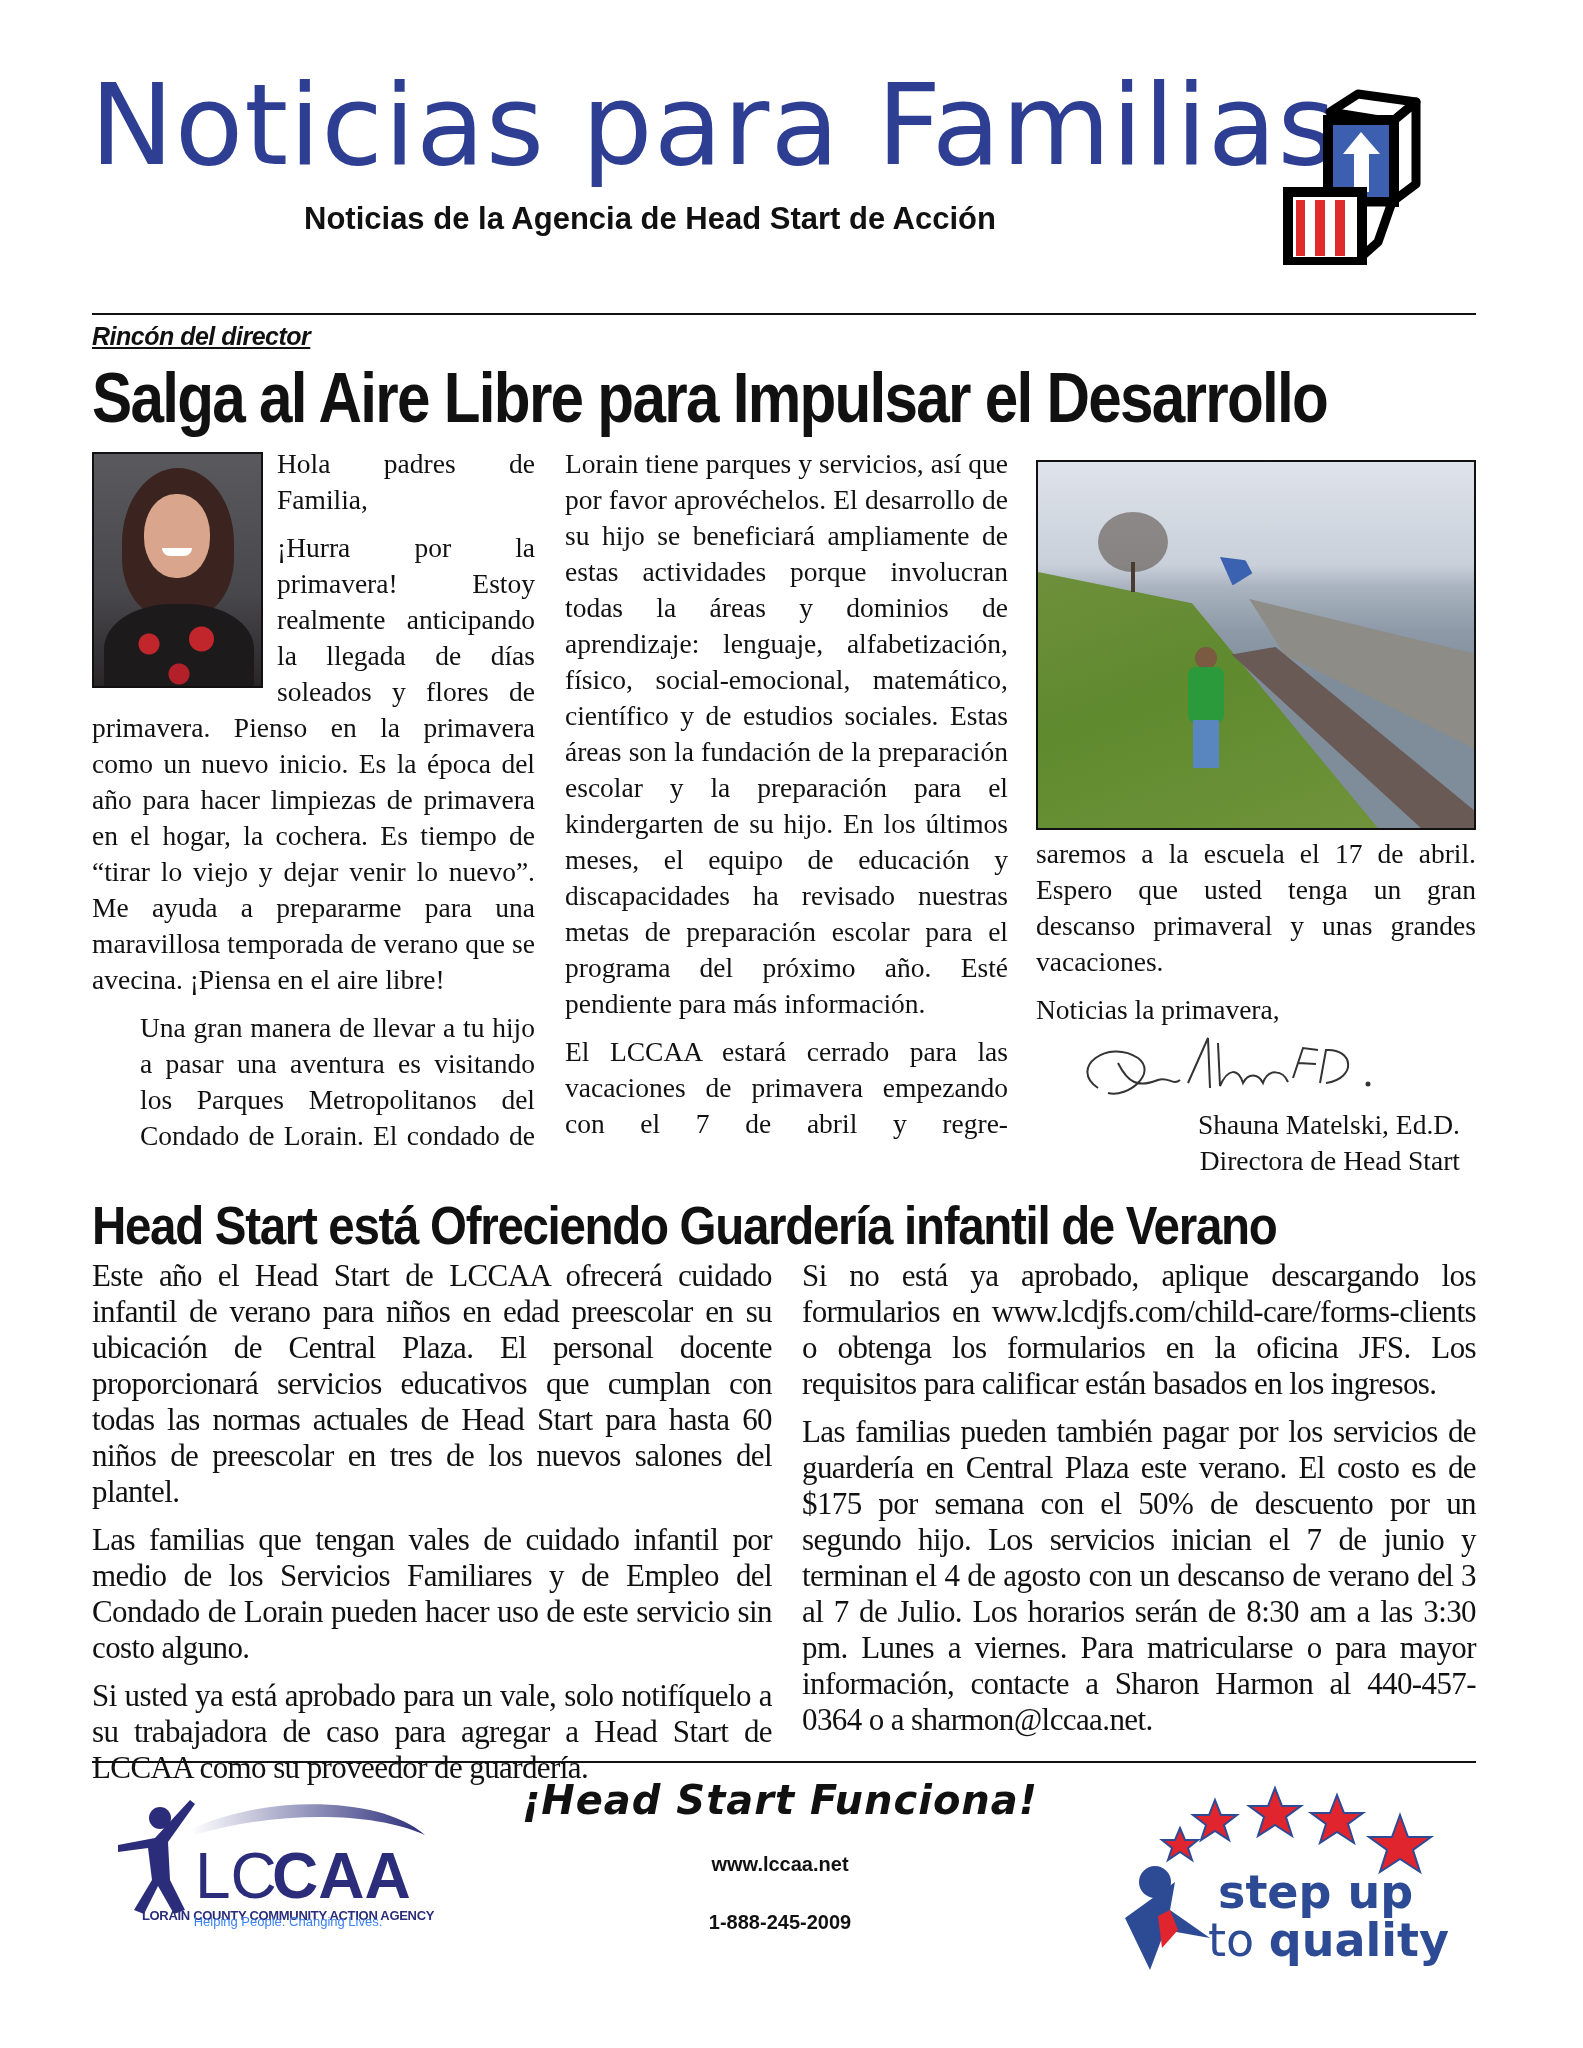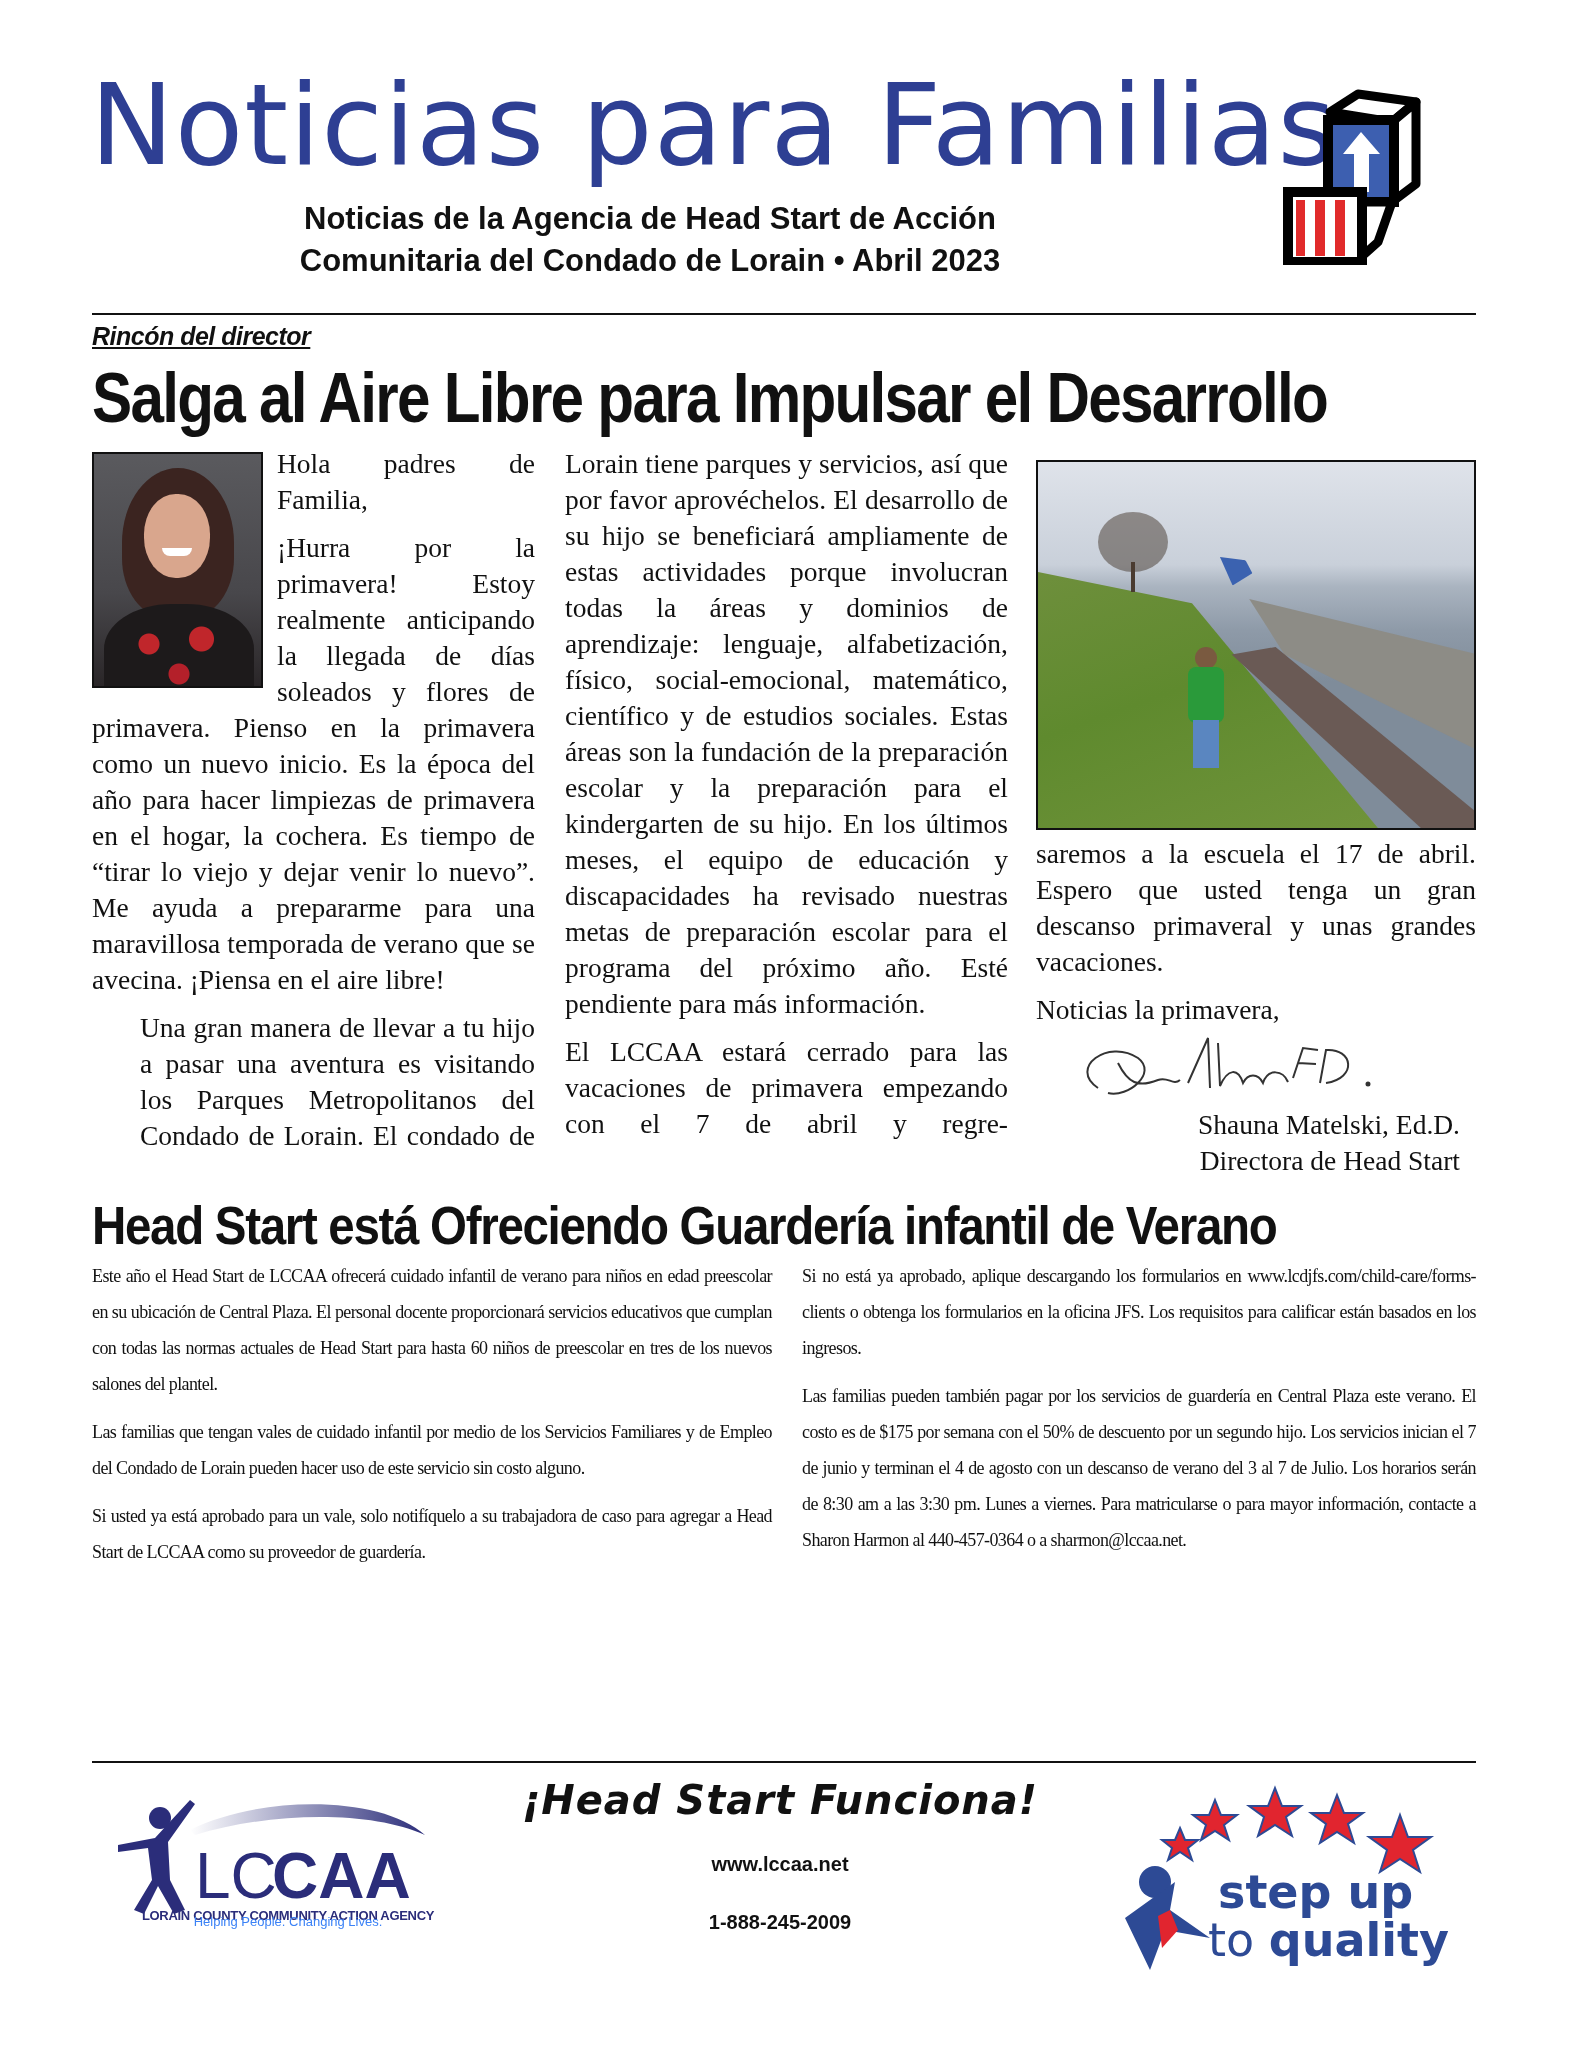--- a/index.html
+++ b/index.html
@@ -29,37 +29,36 @@
   .kite-photo .tree{position:absolute;left:60px;top:50px;width:70px;height:60px;border-radius:50%;background:rgba(80,70,60,.55);}
   .kite-photo .trunk{position:absolute;left:93px;top:100px;width:4px;height:30px;background:#4a3b30;}
   .kite-photo .kite{position:absolute;left:178px;top:95px;width:36px;height:28px;background:#3b62b0;transform:rotate(20deg);clip-path:polygon(0 20%,70% 0,100% 35%,60% 100%);}
   .kite-photo .child{position:absolute;left:150px;top:205px;width:36px;height:56px;border-radius:8px;background:#2a9a3a;}
   .kite-photo .legs{position:absolute;left:155px;top:258px;width:26px;height:48px;background:#5a86c0;}
   .kite-photo .head{position:absolute;left:157px;top:185px;width:22px;height:22px;border-radius:50%;background:#7a5a40;}
   .signature{left:1068px;top:1028px;width:340px;height:90px;}
   .sig-text{font-family:"Liberation Serif",serif;font-size:27.5px;line-height:36px;text-align:right;}
   .sig-name{left:1080px;top:1107px;width:380px;}
   .sig-title{left:1080px;top:1143px;width:380px;}
-  .col-b{font-family:"Liberation Serif",serif;font-size:18px;line-height:36px;text-align:justify;letter-spacing:-0.6px;}
+  .col-b{font-family:"Liberation Serif",serif;font-size:31px;line-height:36px;text-align:justify;letter-spacing:-0.6px;}
   .col-b p{margin:0 0 12px 0;}
   .colb1{left:92px;top:1258px;width:680px;}
   .colb2{left:802px;top:1258px;width:674px;}
   .footer-logo-lccaa{left:110px;top:1790px;width:340px;height:150px;}
   .footer-center{left:480px;width:600px;top:1770px;text-align:center;}
   .slogan{font-family:"DejaVu Sans",sans-serif;font-style:italic;font-weight:bold;font-size:40px;line-height:60px;letter-spacing:1px;}
   .footer-line{font-family:"Liberation Sans",sans-serif;font-weight:bold;font-size:20px;line-height:48px;}
   .footer-logo-sutq{left:1100px;top:1770px;width:370px;height:205px;}
 </style>
 </head>
 <body>
 
 <div class="abs masthead-title">Noticias para Familias</div>
 <div class="abs subtitle">
   <div>Noticias de la Agencia de Head Start de Acción</div>
-  <div>Comunitaria del Condado de Lorain • Abril 2023</div>
 </div>
 <div class="abs blocks">
   <svg width="180" height="185" viewBox="0 0 180 185">
 
     <polygon points="62,32 90,14 148,22 124,42" fill="#fff" stroke="#000" stroke-width="9" stroke-linejoin="round"></polygon>
     <polygon points="124,42 148,22 148,104 124,122" fill="#fff" stroke="#000" stroke-width="9" stroke-linejoin="round"></polygon>
     <rect x="60" y="40" width="66" height="82" fill="#3d5fb0" stroke="#000" stroke-width="10"></rect>
     <polygon points="93,52 112,74 101,74 101,112 86,112 86,74 75,74" fill="#fff"></polygon>
 
     <polygon points="92,122 124,122 110,162 92,178" fill="#fff" stroke="#000" stroke-width="9" stroke-linejoin="round"></polygon>

